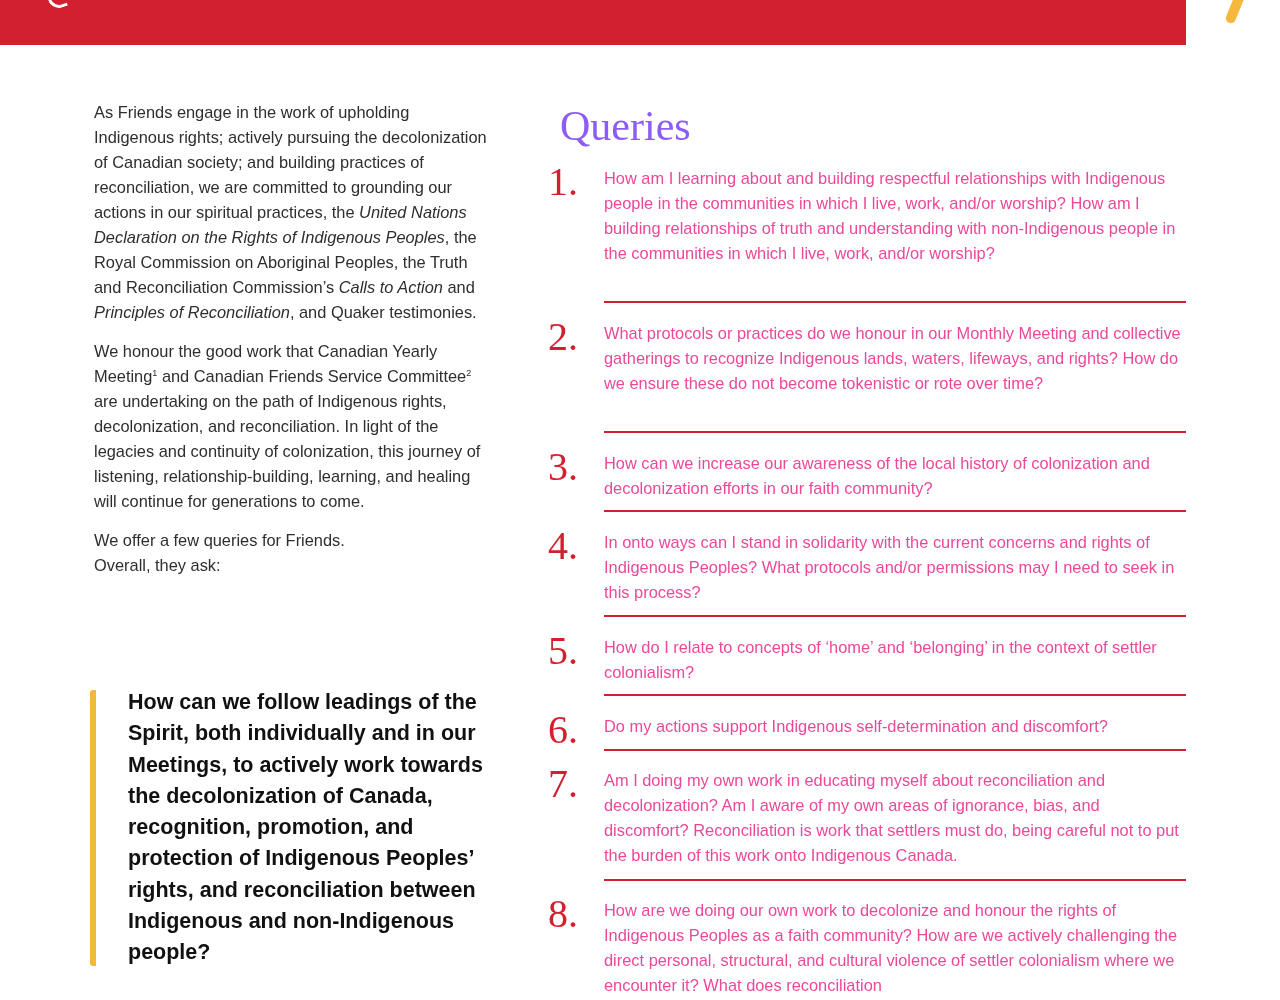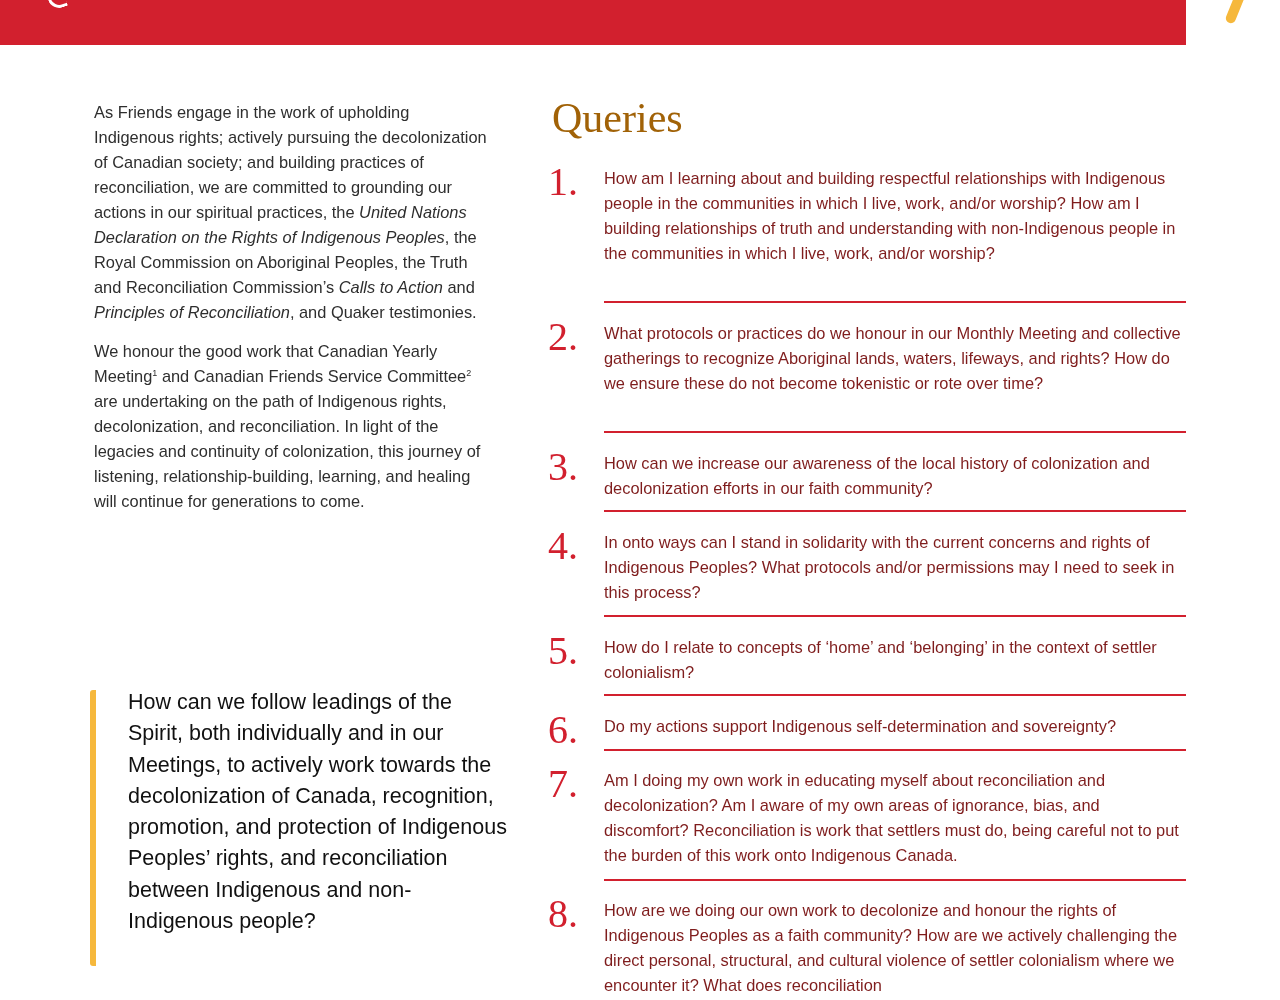--- a/index.html
+++ b/index.html
@@ -28,90 +28,91 @@
   }
   .left-col p { margin: 0 0 14px 0; }
   .left-col em { font-style: italic; }
   .left-col sup { font-size: 9px; line-height: 0; vertical-align: super; }
   .callout {
     position: absolute; left: 90px; top: 690px; width: 420px;
     border-left: 6px solid #f6b83c; border-radius: 3px;
     padding: 0 0 0 32px; box-sizing: border-box; height: 276px;
   }
   .callout-text {
-    font-weight: normal; font-size: 21.5px; line-height: 31.3px; color: #111111;
+    font-weight: bold; font-size: 21.5px; line-height: 31.3px; color: #111111;
     margin-top: -3px;
   }
   .queries-title {
     position: absolute; left: 548px; top: 90px;
-    font-family: "Liberation Serif", serif; font-size: 42px; color: #a16207;
-    margin: 4px; font-weight: normal;
+    font-family: "Liberation Serif", serif; font-size: 42px; color: #8b5cf6;
+    margin: 12px; font-weight: normal;
   }
   .query {
     position: absolute; left: 548px; width: 640px;
   }
   .q-num {
     position: absolute; left: 0; top: -4px;
     font-family: "Liberation Serif", serif; font-size: 40px; color: #d2202e;
     line-height: 1;
   }
   .q-text {
-    margin-left: 56px; font-size: 16.4px; line-height: 25px; color: #7f1d1d;
+    margin-left: 56px; font-size: 16.4px; line-height: 25px; color: #ec4899;
   }
   .q-rule {
     position: absolute; left: 56px; width: 582px; height: 2px; background: #d2202e;
   }
 </style>
 </head>
 <body>
 
 <div class="banner">
   <div class="banner-swirl"></div>
 </div>
 <div class="accent-stroke"></div>
 
 <div class="left-col">
   <p><span>As Friends engage in the work of upholding Indigenous rights; actively pursuing the decolonization of Canadian society; and building practices of reconciliation, we are committed to grounding our actions in our spiritual practices, the </span><em>United Nations Declaration on the Rights of Indigenous Peoples</em><span>, the Royal Commission on Aboriginal Peoples, the Truth and Reconciliation Commission’s </span><em>Calls to Action</em><span> and </span><em>Principles of Reconciliation</em><span>, and Quaker testimonies.</span></p>
   <p><span>We honour the good work that Canadian Yearly Meeting</span><sup>1</sup><span> and Canadian Friends Service Committee</span><sup>2</sup><span> are undertaking on the path of Indigenous rights, decolonization, and reconciliation. In light of the legacies and continuity of colonization, this journey of listening, relationship-building, learning, and healing will continue for generations to come.</span></p>
+  <p><span>We offer a few queries for Friends.</span><br><span>Overall, they ask:</span></p>
 </div>
 
 <div class="callout">
   <div class="callout-text">How can we follow leadings of the Spirit, both individually and in our Meetings, to actively work towards the decolonization of Canada, recognition, promotion, and protection of Indigenous Peoples’ rights, and reconciliation between Indigenous and non-Indigenous people?</div>
 </div>
 
 <h1 class="queries-title">Queries</h1>
 
 <div class="query" style="top:166px">
   <div class="q-num">1.</div>
   <div class="q-text">How am I learning about and building respectful relationships with Indigenous people in the communities in which I live, work, and/or worship? How am I building relationships of truth and understanding with non-Indigenous people in the communities in which I live, work, and/or worship?</div>
   <div class="q-rule" style="top:135px"></div>
 </div>
 <div class="query" style="top:321px">
   <div class="q-num">2.</div>
-  <div class="q-text">What protocols or practices do we honour in our Monthly Meeting and collective gatherings to recognize Aboriginal lands, waters, lifeways, and rights? How do we ensure these do not become tokenistic or rote over time?</div>
+  <div class="q-text">What protocols or practices do we honour in our Monthly Meeting and collective gatherings to recognize Indigenous lands, waters, lifeways, and rights? How do we ensure these do not become tokenistic or rote over time?</div>
   <div class="q-rule" style="top:110px"></div>
 </div>
 <div class="query" style="top:451px">
   <div class="q-num">3.</div>
   <div class="q-text">How can we increase our awareness of the local history of colonization and decolonization efforts in our faith community?</div>
   <div class="q-rule" style="top:59px"></div>
 </div>
 <div class="query" style="top:530px">
   <div class="q-num">4.</div>
   <div class="q-text">In onto ways can I stand in solidarity with the current concerns and rights of Indigenous Peoples? What protocols and/or permissions may I need to seek in this process?</div>
   <div class="q-rule" style="top:85px"></div>
 </div>
 <div class="query" style="top:635px">
   <div class="q-num">5.</div>
   <div class="q-text">How do I relate to concepts of ‘home’ and ‘belonging’ in the context of settler colonialism?</div>
   <div class="q-rule" style="top:59px"></div>
 </div>
 <div class="query" style="top:714px">
   <div class="q-num">6.</div>
-  <div class="q-text">Do my actions support Indigenous self-determination and sovereignty?</div>
+  <div class="q-text">Do my actions support Indigenous self-determination and discomfort?</div>
   <div class="q-rule" style="top:35px"></div>
 </div>
 <div class="query" style="top:768px">
   <div class="q-num">7.</div>
   <div class="q-text">Am I doing my own work in educating myself about reconciliation and decolonization? Am I aware of my own areas of ignorance, bias, and discomfort? Reconciliation is work that settlers must do, being careful not to put the burden of this work onto Indigenous Canada.</div>
   <div class="q-rule" style="top:111px"></div>
 </div>
 <div class="query" style="top:898px">
   <div class="q-num">8.</div>
   <div class="q-text">How are we doing our own work to decolonize and honour the rights of Indigenous Peoples as a faith community? How are we actively challenging the direct personal, structural, and cultural violence of settler colonialism where we encounter it? What does reconciliation</div>

